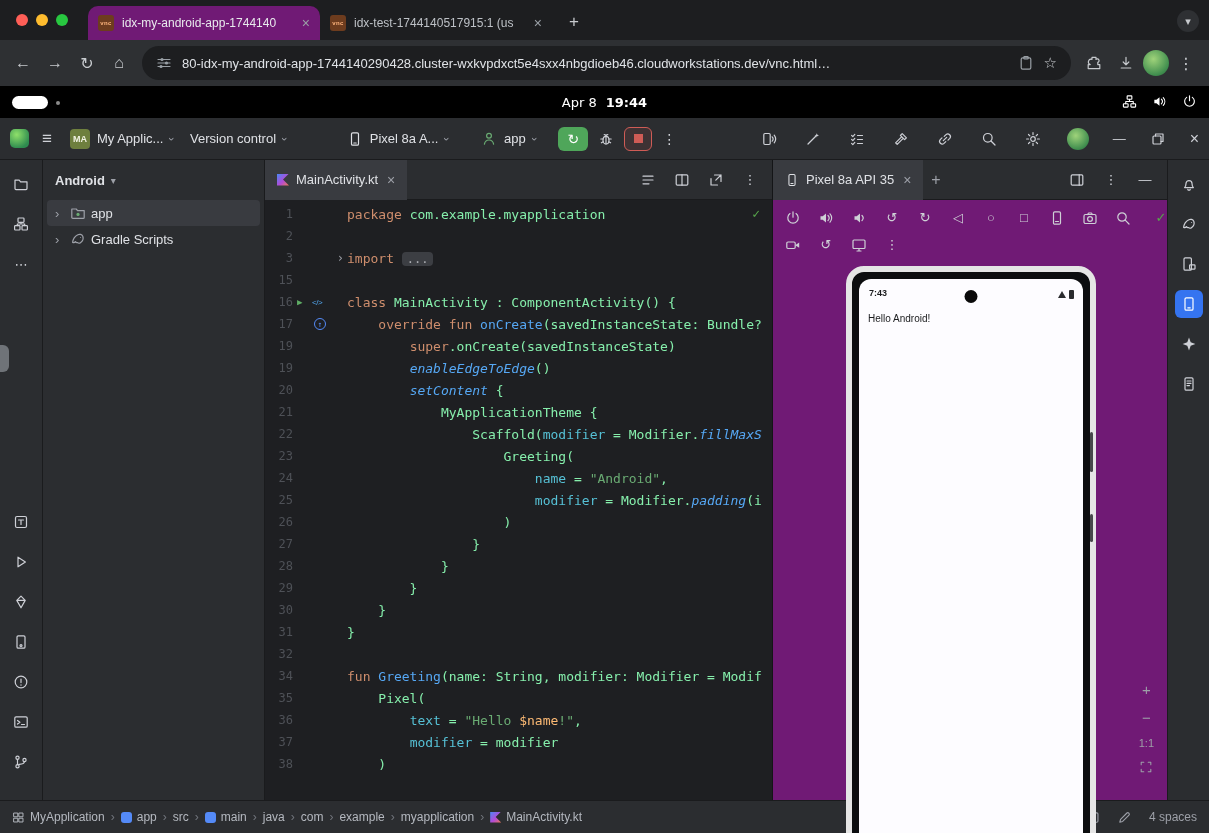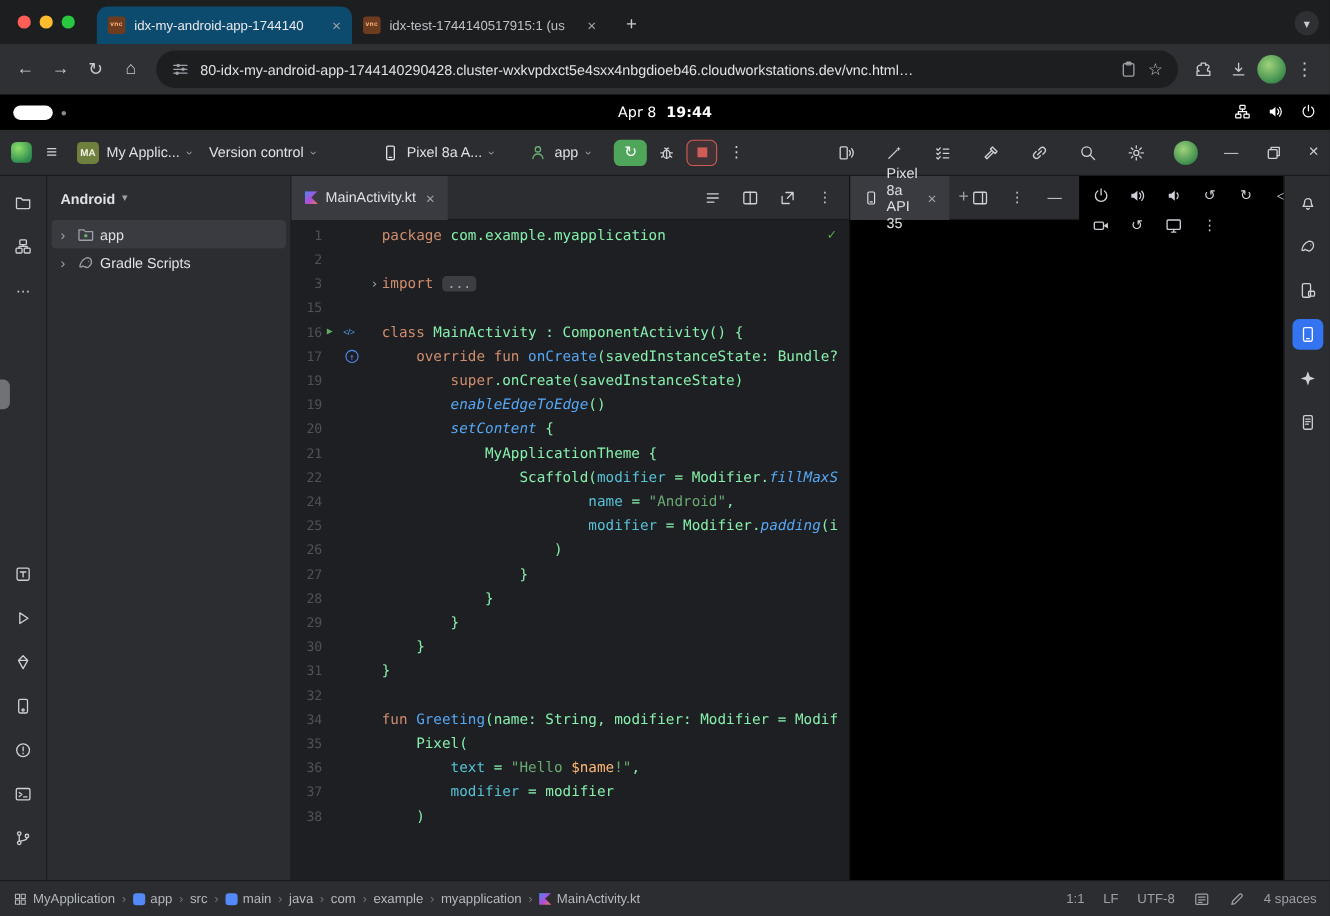--- a/index.html
+++ b/index.html
@@ -7,21 +7,21 @@
 .screen{position:relative;width:1209px;height:833px;background:#1d1e20}
 .ic{width:16px;height:16px;display:inline-flex;align-items:center;justify-content:center;font-size:13px;line-height:1;flex:none}
 .ic svg{width:100%;height:100%}
 
 .tabstrip{height:40px;background:#1d1e20;position:relative;display:flex;align-items:flex-end}
 .tl-group{position:absolute;left:16px;top:14px;display:flex;gap:8px}
 .tl{width:12px;height:12px;border-radius:50%}
 .tl.r{background:#ff5f57}.tl.y{background:#febc2e}.tl.g{background:#28c840}
 .btabs{display:flex;align-items:flex-end;margin-left:88px;height:40px}
 .btab{width:232px;height:34px;display:flex;align-items:center;gap:8px;padding:0 10px;color:#bdc1c6;font-size:12px}
-.btab.active{background:#0c4a6e;border-radius:10px 10px 0 0;color:#e8eaed}
+.btab.active{background:#701a75;border-radius:10px 10px 0 0;color:#e8eaed}
 .fav{width:16px;height:16px;border-radius:3px;background:#6d3c1e;color:#ffb57e;font-size:6px;font-weight:bold;display:flex;align-items:center;justify-content:center;flex:none;letter-spacing:.4px}
 .btitle{flex:1;overflow:hidden;white-space:nowrap}
 .bx{font-size:14px;color:#9aa0a6;flex:none}
 .newtab{width:28px;height:28px;margin:0 0 4px 8px;display:flex;align-items:center;justify-content:center;color:#c7cace;font-size:17px}
 .tabsearch{position:absolute;right:10px;top:10px;width:22px;height:22px;border-radius:50%;background:#2e3033;display:flex;align-items:center;justify-content:center;color:#c7cace;font-size:11px}
 .navbar{height:46px;background:#2e3033;display:flex;align-items:center;padding:0 8px;gap:2px}
 .nbtn{width:30px;height:30px;border-radius:50%;display:flex;align-items:center;justify-content:center;color:#c7cace;font-size:16px;flex:none}
 .omnibox{flex:1;height:34px;background:#1d1e20;border-radius:17px;display:flex;align-items:center;gap:10px;padding:0 14px;margin:0 6px;color:#9aa0a6;min-width:0}
 .url{flex:1;font-size:13px;color:#dfe2e6;white-space:nowrap;overflow:hidden}
 .star{font-size:15px;color:#c7cace}
@@ -79,21 +79,21 @@
 .tx{white-space:pre}
 .g-run{position:absolute;left:4px;top:50%;transform:translateY(-50%);color:#5fad65;font-size:9px}
 .g-compose{position:absolute;left:19px;top:50%;transform:translateY(-50%);color:#53a7f0;font-size:8px;font-family:"Liberation Sans",sans-serif;letter-spacing:-.5px}
 .g-override{position:absolute;left:21px;top:50%;transform:translateY(-50%);width:12px;height:12px;border:1px solid #548af7;border-radius:50%;color:#548af7;font-size:8px;display:flex;align-items:center;justify-content:center}
 .g-fold{position:absolute;right:3px;top:50%;transform:translateY(-50%);color:#9da0a8;font-size:12px}
 .tk-p{color:#86efac}.tk-k{color:#cf8e6d}.tk-s{color:#6aab73}.tk-fd{color:#56a8f5}
 .tk-fx{color:#56a8f5;font-style:italic}.tk-na{color:#56c1d6}.tk-an{color:#b3ae60}.tk-tp{color:#fdba74}
 .tk-chip{background:#3c3e43;border-radius:4px;padding:0 5px;color:#a9abb0;font-size:12px}
 .echeck{position:absolute;top:6px;right:12px;color:#57a64b;font-size:13px}
 
-.devices{width:395px;display:flex;flex-direction:row;background:#000000;border-left:1px solid #141517;flex:none}
+.devices{width:395px;display:flex;flex-direction:column;background:#701a75;border-left:1px solid #141517;flex:none}
 .dtabs{height:40px;background:#2b2d30;border-bottom:1px solid #1a1b1d;display:flex;align-items:center;padding-right:12px}
 .dtab{height:40px;display:flex;align-items:center;gap:7px;padding:0 12px;background:#393b40;font-size:13px;color:#dfe1e5}
 .dplus{margin-left:8px;color:#9da0a8;font-size:16px}
 .dtabs-right{margin-left:auto;display:flex;gap:14px;align-items:center;color:#ced0d6}
 .emu-toolbar{padding:5px 10px 3px;display:flex;flex-direction:column;gap:2px}
 .emu-row{display:flex;align-items:center;gap:13px;height:25px}
 .emu-row .rgrp{margin-left:auto;display:flex;gap:18px}
 .ibtn{width:20px;height:20px;display:flex;align-items:center;justify-content:center;color:#ced0d6;flex:none}
 .emu-display{flex:1;position:relative}
 .phone{position:absolute;left:73px;top:6px;width:250px;height:624px;background:#0c0d0f;border:6px solid #e5e5e5;border-radius:18px}
@@ -528,20 +528,25 @@
               <span class="ln">21</span>
               <span class="gut"></span>
               <span class="tx"><span class="tk-p">            MyApplicationTheme {</span></span>
             </div>
             <div class="cl">
               <span class="ln">22</span>
               <span class="gut"></span>
               <span class="tx"><span class="tk-p">                Scaffold(</span><span class="tk-na">modifier</span><span class="tk-p"> = Modifier.</span><span class="tk-fx">fillMaxS</span></span>
             </div>
             <div class="cl">
+              <span class="ln">23</span>
+              <span class="gut"></span>
+              <span class="tx"><span class="tk-p">                    Greeting(</span></span>
+            </div>
+            <div class="cl">
               <span class="ln">24</span>
               <span class="gut"></span>
               <span class="tx"><span class="tk-p">                        </span><span class="tk-na">name</span><span class="tk-p"> = </span><span class="tk-s">"Android"</span><span class="tk-p">,</span></span>
             </div>
             <div class="cl">
               <span class="ln">25</span>
               <span class="gut"></span>
               <span class="tx"><span class="tk-p">                        </span><span class="tk-na">modifier</span><span class="tk-p"> = Modifier.</span><span class="tk-fx">padding</span><span class="tk-p">(i</span></span>
             </div>
             <div class="cl">

